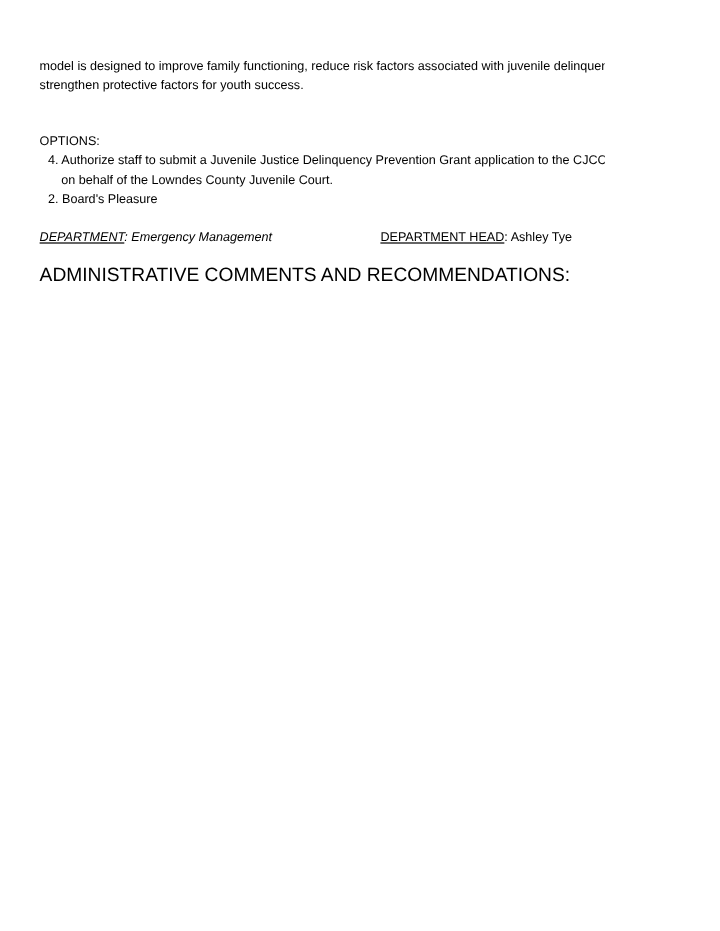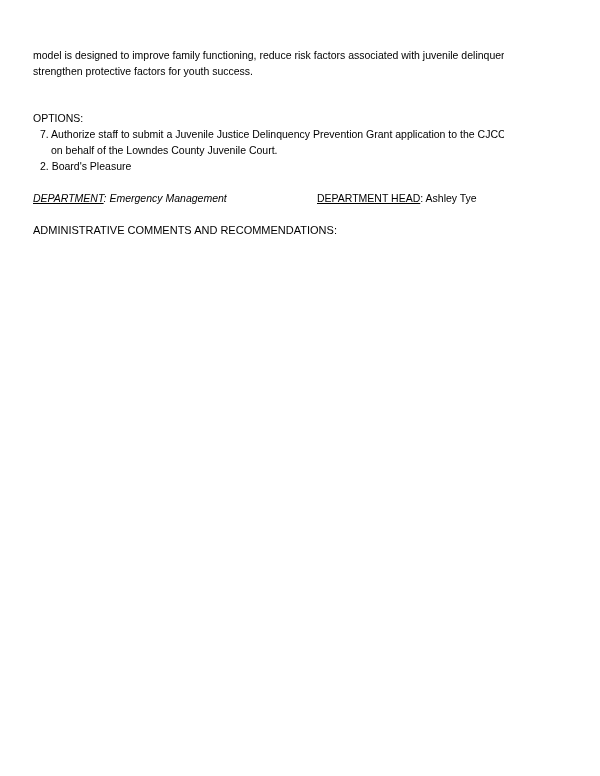--- a/index.html
+++ b/index.html
@@ -83,36 +83,36 @@
     left: 271px;
     top: 0;
     white-space: nowrap;
     margin-left: 13px;
   }
   .underline {
     text-decoration: underline;
   }
   .admin-line {
     margin-top: 16px;
-    font-size: 11px;
+    font-size: 16px;
     line-height: 16px;
   }
 </style>
 </head>
 <body>
 
 <div class="page">
   <div class="doc-body">
 
     <p class="para intro-para">model is designed to improve family functioning, reduce risk factors associated with juvenile delinquency, and strengthen protective factors for youth success.</p>
 
     <div class="options-block">
       <div class="options-label">OPTIONS:</div>
       <div class="options-list">
-        <div class="option-line">7. Authorize staff to submit a Juvenile Justice Delinquency Prevention Grant application to the CJCC</div>
+        <div class="option-line">4. Authorize staff to submit a Juvenile Justice Delinquency Prevention Grant application to the CJCC</div>
         <div class="option-line option-cont">on behalf of the Lowndes County Juvenile Court.</div>
         <div class="option-line">2. Board's Pleasure</div>
       </div>
     </div>
 
 
     <div class="dept-row">
       <div class="dept-left"><span class="underline">DEPARTMENT</span><span>: Emergency Management</span></div>
       <div class="dept-right"><span class="underline">DEPARTMENT HEAD</span><span>: Ashley Tye</span></div>
     </div>

